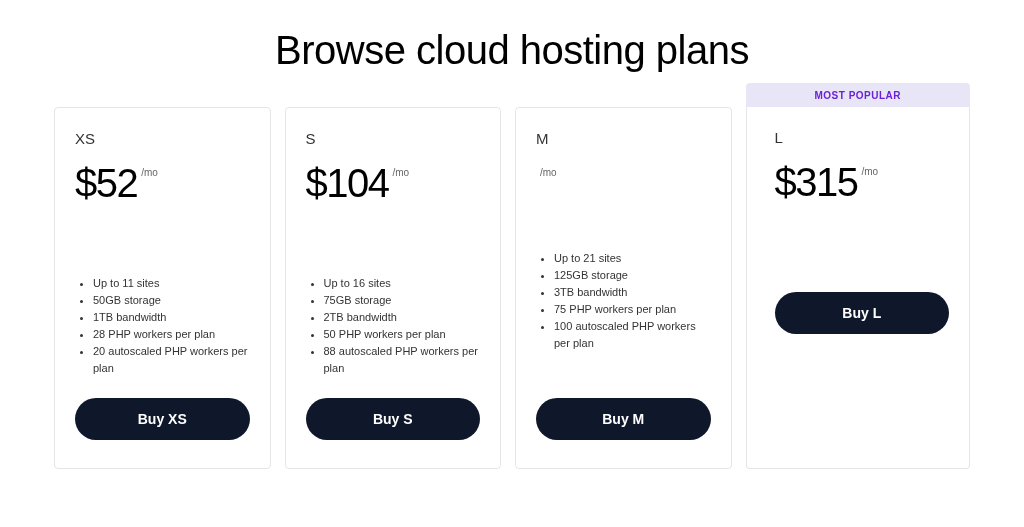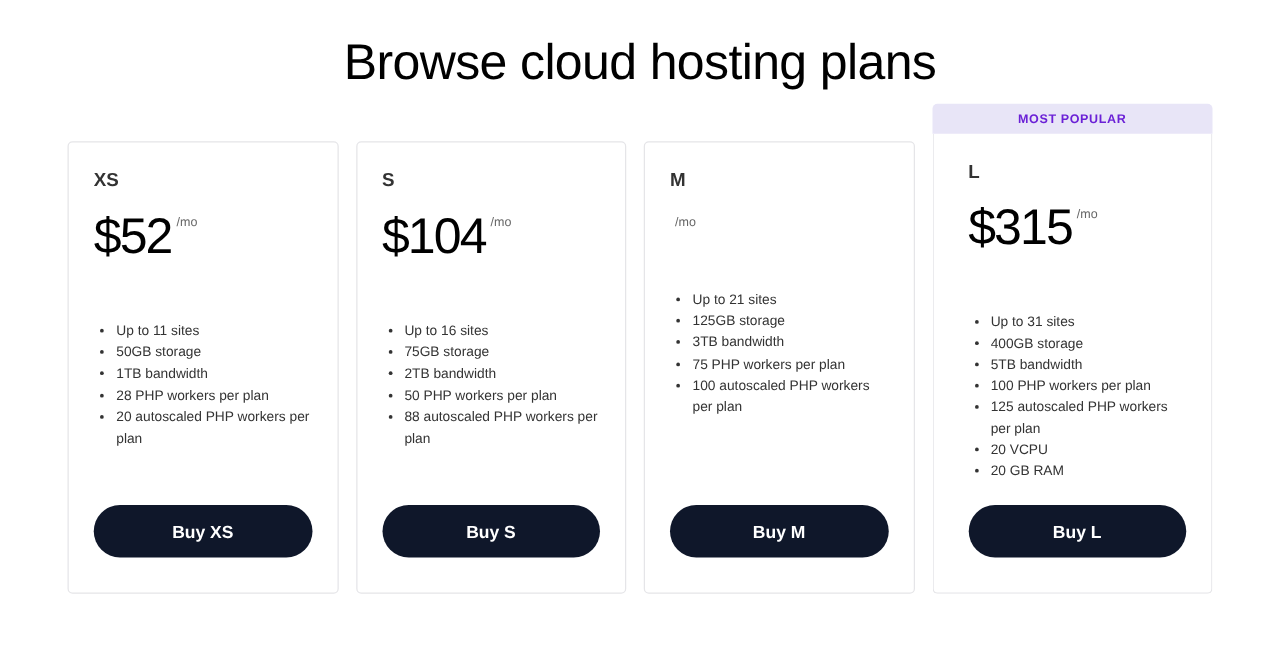--- a/index.html
+++ b/index.html
@@ -52,28 +52,28 @@
       font-weight: 700;
       letter-spacing: 0.5px;
       display: flex;
       align-items: center;
       justify-content: center;
       border-top-left-radius: 4px;
       border-top-right-radius: 4px;
     }
     .plan-name {
       font-size: 15px;
-      font-weight: 700;
+      font-weight: 400;
       color: #333;
       margin-bottom: 16px;
     }
     .price-row {
       display: flex;
       align-items: flex-start;
-      margin-bottom: 48px;
+      margin-bottom: 72px;
     }
     .price {
       font-size: 40px;
       font-weight: 500;
       color: #000;
       letter-spacing: -1.5px;
       line-height: 1;
     }
     .per {
       font-size: 10px;
@@ -152,24 +152,15 @@
       </ul>
       <button class="buy-btn">Buy M</button>
     </div>
     <div class="plan popular">
       <div class="badge">MOST POPULAR</div>
       <div class="plan-name">L</div>
       <div class="price-row">
         <div class="price">$315</div>
         <div class="per">/mo</div>
       </div>
-      <ul class="features">
-        <li>Up to 31 sites</li>
-        <li>400GB storage</li>
-        <li>5TB bandwidth</li>
-        <li>100 PHP workers per plan</li>
-        <li>125 autoscaled PHP workers per plan</li>
-        <li>20 VCPU</li>
-        <li>20 GB RAM</li>
-      </ul>
       <button class="buy-btn">Buy L</button>
     </div>
   </div>
 
 </body></html>

